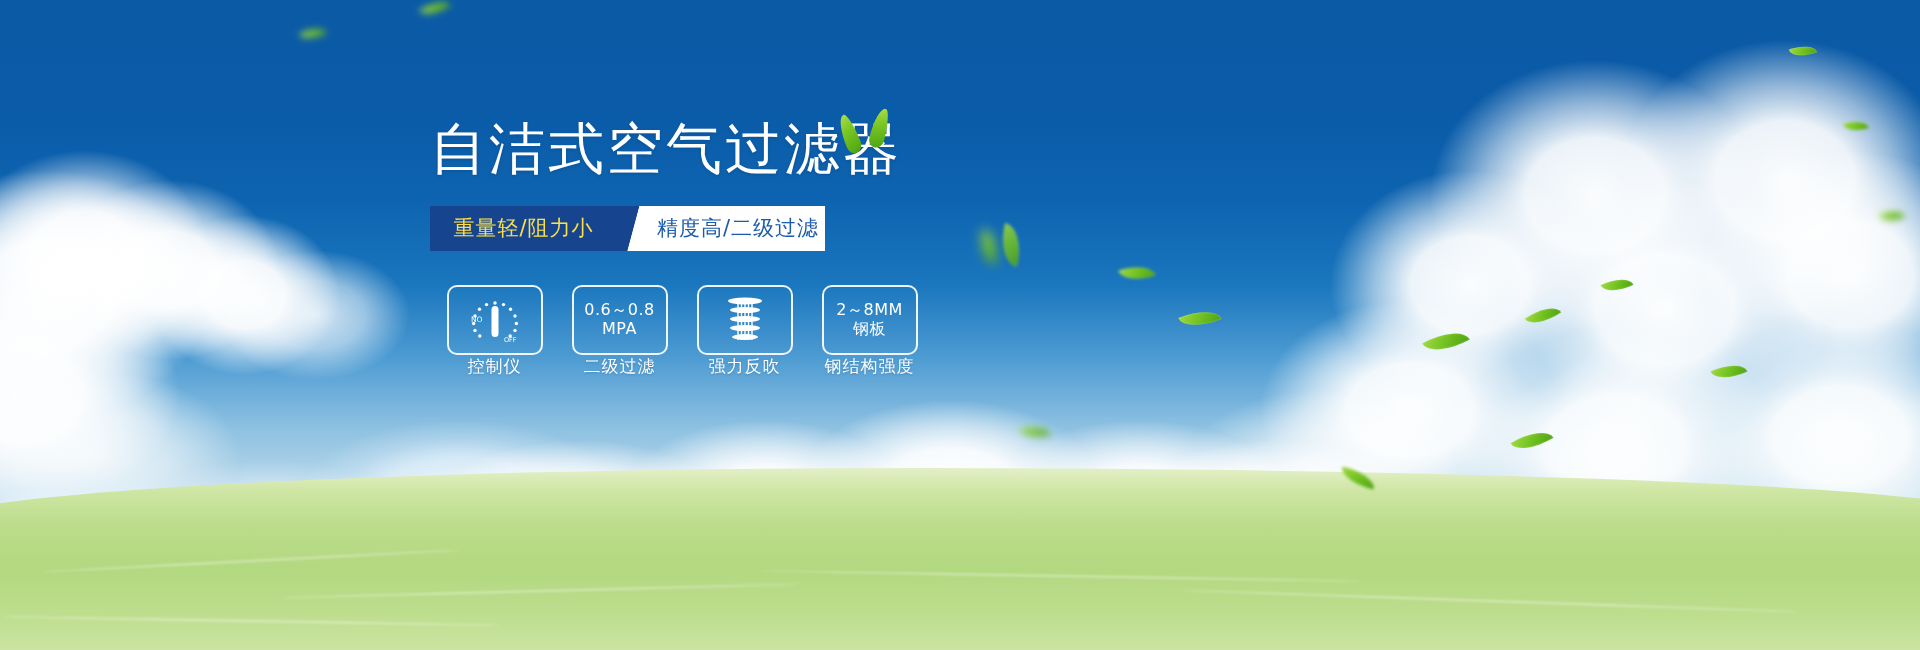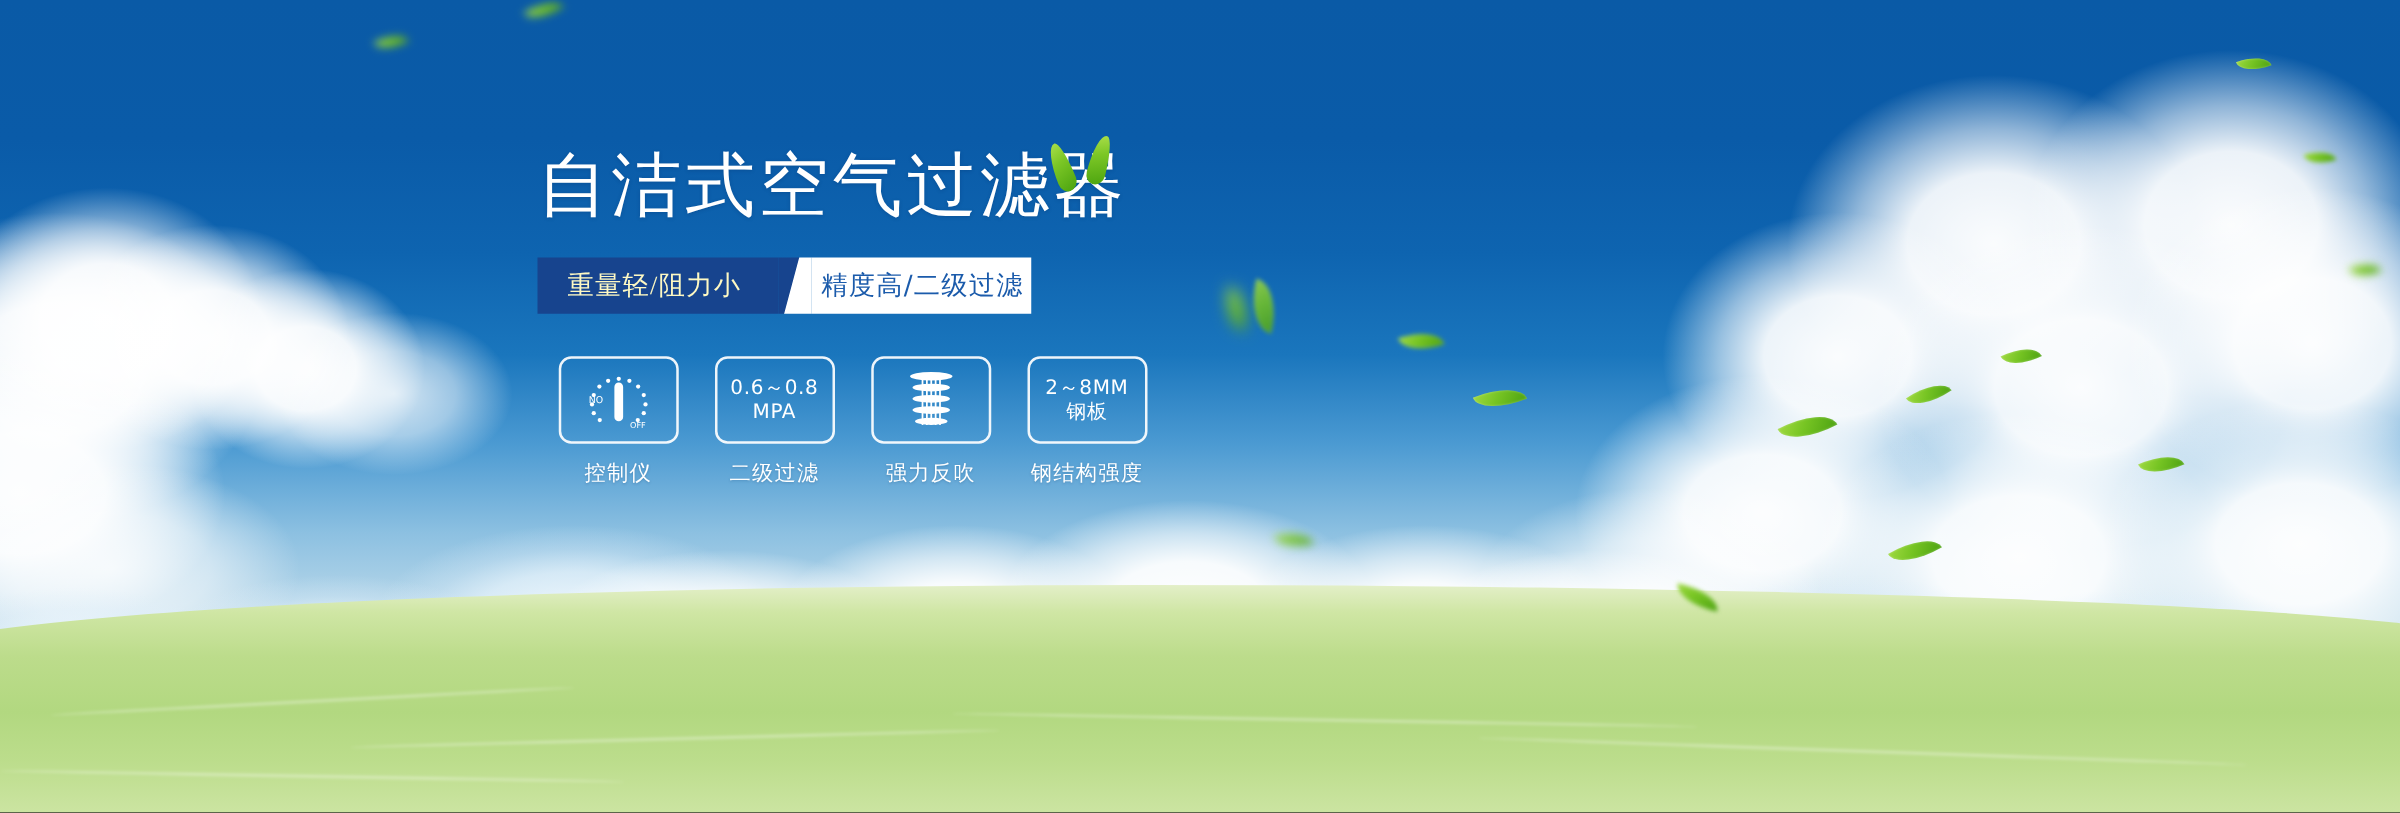--- a/index.html
+++ b/index.html
@@ -157,24 +157,23 @@
   .tab {
     display: flex;
     align-items: center;
     justify-content: center;
     font-size: 21px;
     letter-spacing: 1px;
     white-space: nowrap;
   }
   .tab-primary {
     background: #17448e;
-    color: #fef9c3;
+    color: #fde047;
     width: 187px;
     padding-right: 6px;
-    font-family: Liberation Serif, serif;
   }
   .tab-sep {
     width: 26px;
     background: linear-gradient(105deg, #17448e 0% 42%, #ffffff 44% 100%);
   }
   .tab-secondary {
     background: #ffffff;
     color: #1b5bab;
     flex: 1;
     padding-left: 2px;
@@ -204,21 +203,20 @@
     color: #ffffff;
     box-sizing: border-box;
   }
   .feature-text {
     font-size: 16px;
     line-height: 1.15;
     text-align: left;
     letter-spacing: 0.5px;
   }
   .feature-caption {
-    margin-top: 12px;
     color: #ffffff;
     font-size: 17px;
     letter-spacing: 1px;
     white-space: nowrap;
     text-shadow: 0 1px 2px rgba(0,50,100,0.25);
   }
 
   .icon-svg { display: block; }
 </style>
 </head>

